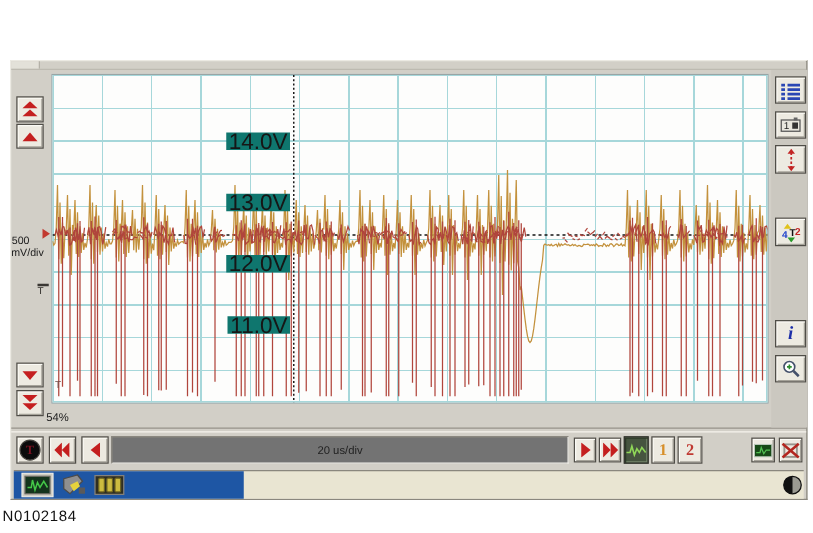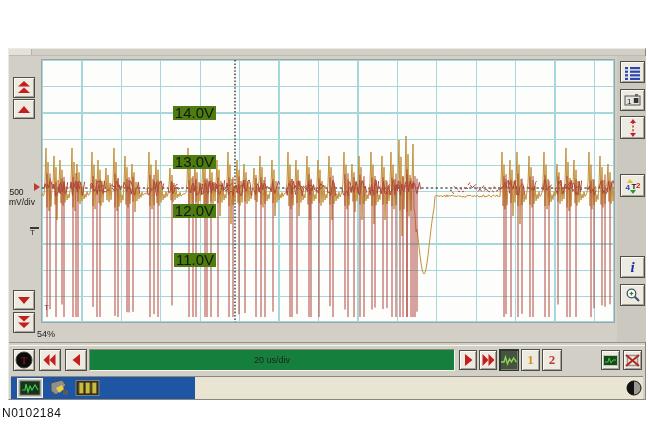--- a/index.html
+++ b/index.html
@@ -2,23 +2,23 @@
 <html><head>
 <meta charset="utf-8">
 <style>
   html,body{margin:0;padding:0}
   body{width:650px;height:426px;background:#ffffff;font-family:"Liberation Sans",sans-serif;position:relative;overflow:hidden}
   .window{position:absolute;left:8px;top:48px;width:638px;height:352px;background:#d2cfc7;border-top:1px solid #eceae3;border-left:1px solid #eceae3;border-right:1px solid #8a877e;border-bottom:1px solid #8a877e;box-sizing:border-box}
   .toptab{position:absolute;left:0;top:0;width:22px;height:6px;background:#e3e1d9;border-right:1px solid #b4b1a8}
   .topline{position:absolute;left:0;top:6px;width:636px;height:1px;background:#bdbab1}
   .b3{position:absolute;background:#edeae1;border:1px solid #504e48;box-shadow:inset 1px 1px 0 #fbfaf5,inset -1px -1px 0 #a5a299;display:flex;align-items:center;justify-content:center;padding:0;box-sizing:border-box;cursor:default}
   .b3.pressed{background:#46543f;border:1px solid #35352f;box-shadow:inset 1px 1px 0 #2b3827,inset -1px -1px 0 #75856c}
-  .sunken{border:1px solid;border-color:#8a877e #f6f4ed #f6f4ed #8a877e;background:#15803d;box-sizing:border-box}
+  .sunken{border:1px solid;border-color:#8a877e #f6f4ed #f6f4ed #8a877e;background:#737373;box-sizing:border-box}
   .plot{position:absolute;left:32px;top:10px;width:572px;height:262px;background:#fdfdfc;border:1px solid #9aa5a5;box-sizing:content-box}
-  .vlabel{position:absolute;right:398px;background:#4d7c0f;font-size:15px;color:#161616;padding:0 2px;line-height:14px}
+  .vlabel{position:absolute;right:382px;background:#0f766e;font-size:18px;color:#161616;padding:0 2px;line-height:14px}
   .smalltext{font-size:9px;color:#222}
   .scale-label{position:absolute;left:0;top:138px;width:15px;text-align:center;font-size:8.5px;line-height:10px;color:#1a1a1a}
   .figure-id{position:absolute;left:2px;top:406px;font-size:12px;color:#111;letter-spacing:0.5px}
   .divider{position:absolute;left:0;width:636px;height:2px;border-top:1px solid #96938a;border-bottom:1px solid #f6f4ed}
   .taskbar{position:absolute;left:2px;top:327px;width:632px;height:22px;background:#e9e5d2;border-top:1px solid #8a877e}
   .taskblue{position:absolute;left:0;top:0;width:184px;height:22px;background:#1e56a4}
   .tb-icon{position:absolute;top:1px;height:20px}
   .tmark{position:absolute;font-size:8px;color:#33302c;line-height:8px}
   svg{display:block}
 </style>

